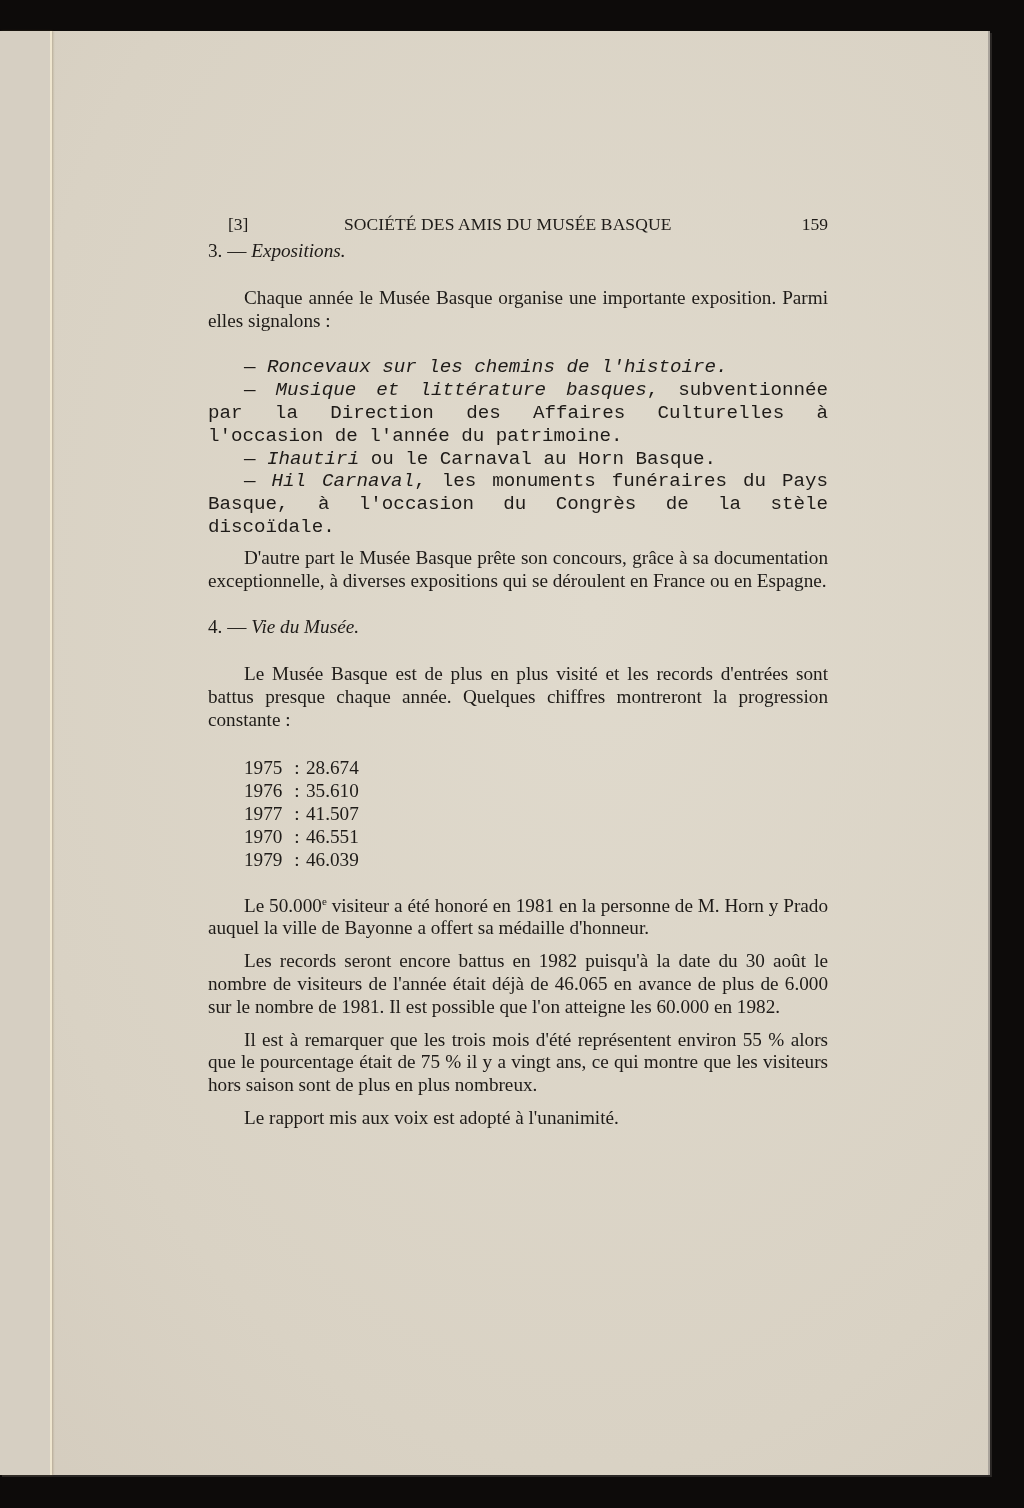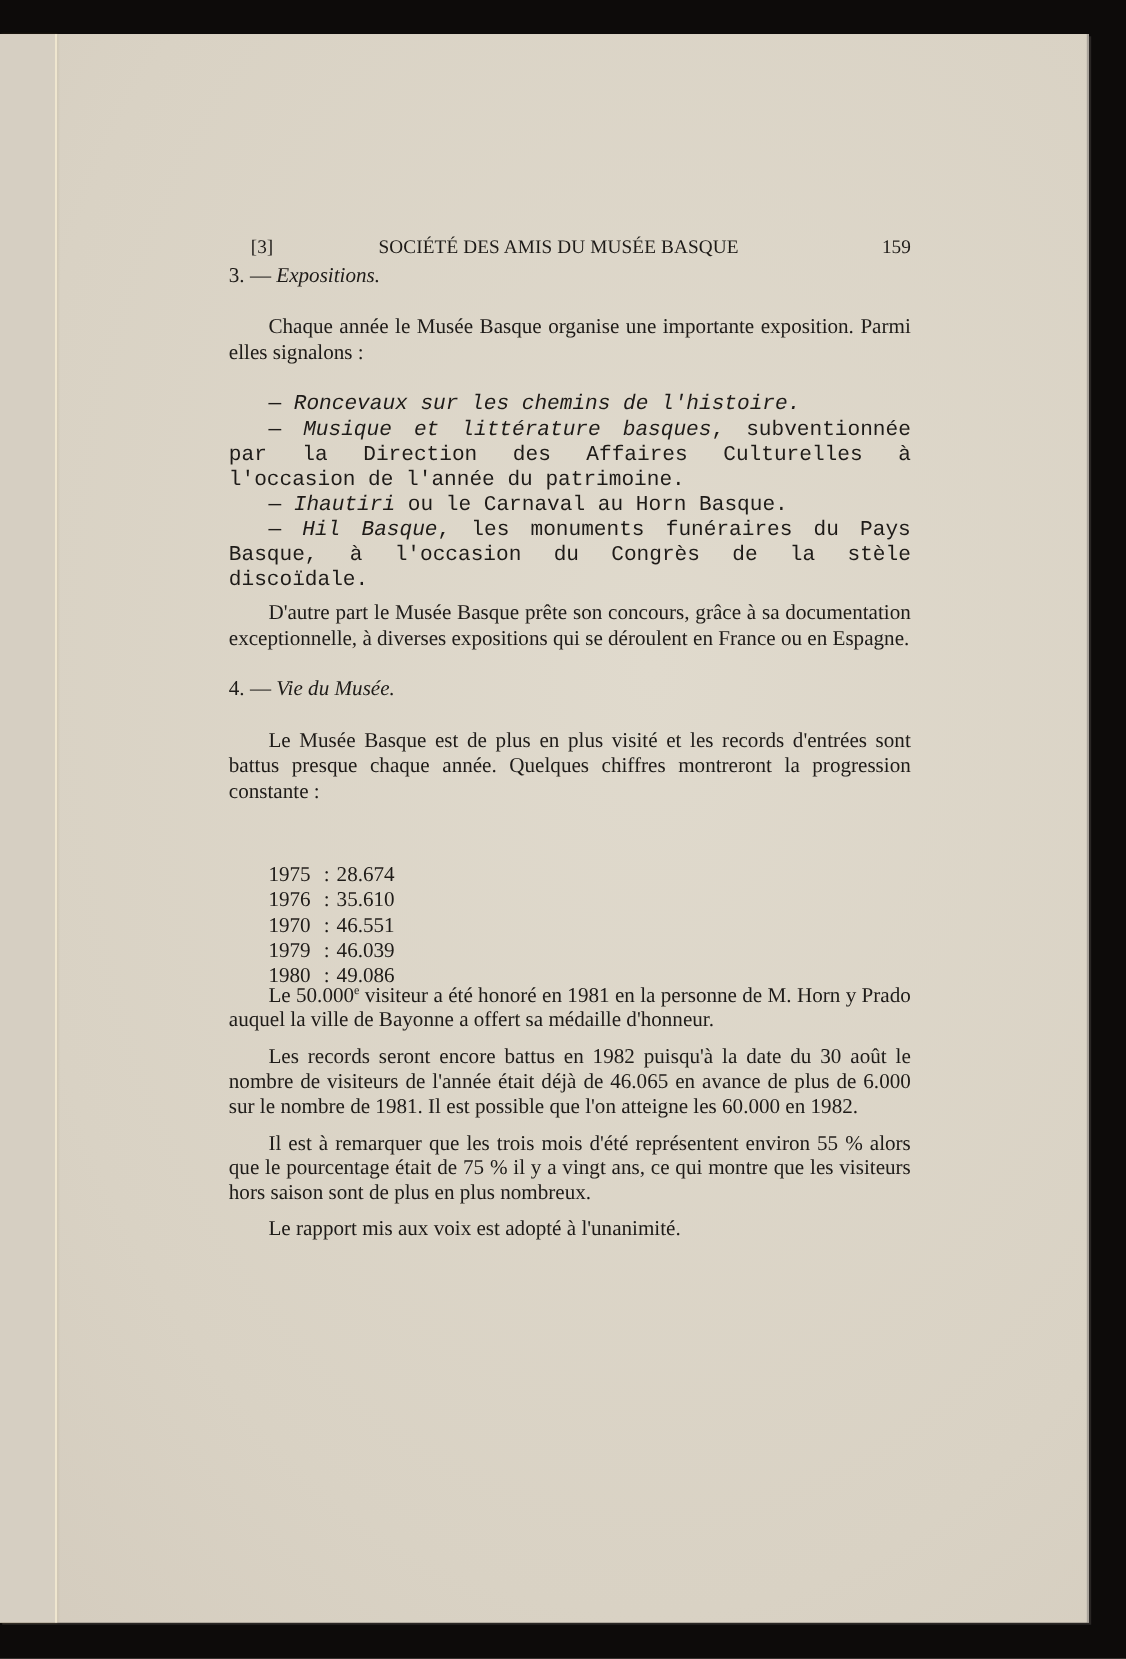--- a/index.html
+++ b/index.html
@@ -37,21 +37,21 @@
   .indent { text-indent: 36px; }
   .section-title { margin: 0; }
   .section-title em { font-style: italic; margin-top: 23px; }
   .gap-l { height: 24px; }
   .gap-m { height: 8px; }
   .gap-s { height: 10px; }
   .item { text-indent: 36px; text-align: justify; font-family: Liberation Mono, monospace; }
   .item .dash { font-style: normal; }
   .stats { margin-left: 36px; }
   .stat-row { height: 23px; line-height: 23px; }
-  .stat-row span { display: inline-block; margin-top: 28px; }
+  .stat-row span { display: inline-block; }
   .stat-year { width: 44px; }
   .stat-sep { width: 18px; text-align: center; }
   sup { font-size: 11px; vertical-align: 7px; line-height: 0; }
 </style>
 </head>
 <body>
 
 <div class="page">
   <div class="prev-edge"></div>
 
@@ -64,36 +64,36 @@
 
 <div class="content">
   <p class="section-title"><span>3. — </span><em>Expositions.</em></p>
   <div class="gap-l"></div>
   <p class="indent">Chaque année le Musée Basque organise une importante exposition. Parmi elles signalons :</p>
   <div class="gap-l"></div>
 
   <p class="item"><span class="dash">— </span><em>Roncevaux sur les chemins de l'histoire.</em><span></span></p>
   <p class="item"><span class="dash">— </span><em>Musique et littérature basques</em><span>, subventionnée par la Direction des Affaires Culturelles à l'occasion de l'année du patrimoine.</span></p>
   <p class="item"><span class="dash">— </span><em>Ihautiri</em><span> ou le Carnaval au Horn Basque.</span></p>
-  <p class="item"><span class="dash">— </span><em>Hil Basque</em><span>, les monuments funéraires du Pays Basque, à l'occasion du Congrès de la stèle discoïdale.</span></p>
+  <p class="item"><span class="dash">— </span><em>Hil Carnaval</em><span>, les monuments funéraires du Pays Basque, à l'occasion du Congrès de la stèle discoïdale.</span></p>
   <div class="gap-m"></div>
   <p class="indent">D'autre part le Musée Basque prête son concours, grâce à sa documentation exceptionnelle, à diverses expositions qui se déroulent en France ou en Espagne.</p>
   <div class="gap-l"></div>
 
   <p class="section-title"><span>4. — </span><em>Vie du Musée.</em></p>
   <div class="gap-l"></div>
   <p class="indent">Le Musée Basque est de plus en plus visité et les records d'entrées sont battus presque chaque année. Quelques chiffres montreront la progression constante :</p>
   <div class="gap-l"></div>
 
   <div class="stats">
     <div class="stat-row"><span class="stat-year">1975</span><span class="stat-sep">:</span><span class="stat-val">28.674</span></div>
     <div class="stat-row"><span class="stat-year">1976</span><span class="stat-sep">:</span><span class="stat-val">35.610</span></div>
+    <div class="stat-row"><span class="stat-year">1977</span><span class="stat-sep">:</span><span class="stat-val">41.507</span></div>
     <div class="stat-row"><span class="stat-year">1970</span><span class="stat-sep">:</span><span class="stat-val">46.551</span></div>
     <div class="stat-row"><span class="stat-year">1979</span><span class="stat-sep">:</span><span class="stat-val">46.039</span></div>
-    <div class="stat-row"><span class="stat-year">1980</span><span class="stat-sep">:</span><span class="stat-val">49.086</span></div>
   </div>
   <div class="gap-l"></div>
 
   <p class="indent"><span>Le 50.000</span><sup>e</sup><span> visiteur a été honoré en 1981 en la personne de M. Horn y Prado auquel la ville de Bayonne a offert sa médaille d'honneur.</span></p>
   <div class="gap-s"></div>
   <p class="indent">Les records seront encore battus en 1982 puisqu'à la date du 30 août le nombre de visiteurs de l'année était déjà de 46.065 en avance de plus de 6.000 sur le nombre de 1981. Il est possible que l'on atteigne les 60.000 en 1982.</p>
   <div class="gap-s"></div>
   <p class="indent">Il est à remarquer que les trois mois d'été représentent environ 55 % alors que le pourcentage était de 75 % il y a vingt ans, ce qui montre que les visiteurs hors saison sont de plus en plus nombreux.</p>
   <div class="gap-s"></div>
   <p class="indent">Le rapport mis aux voix est adopté à l'unanimité.</p>

